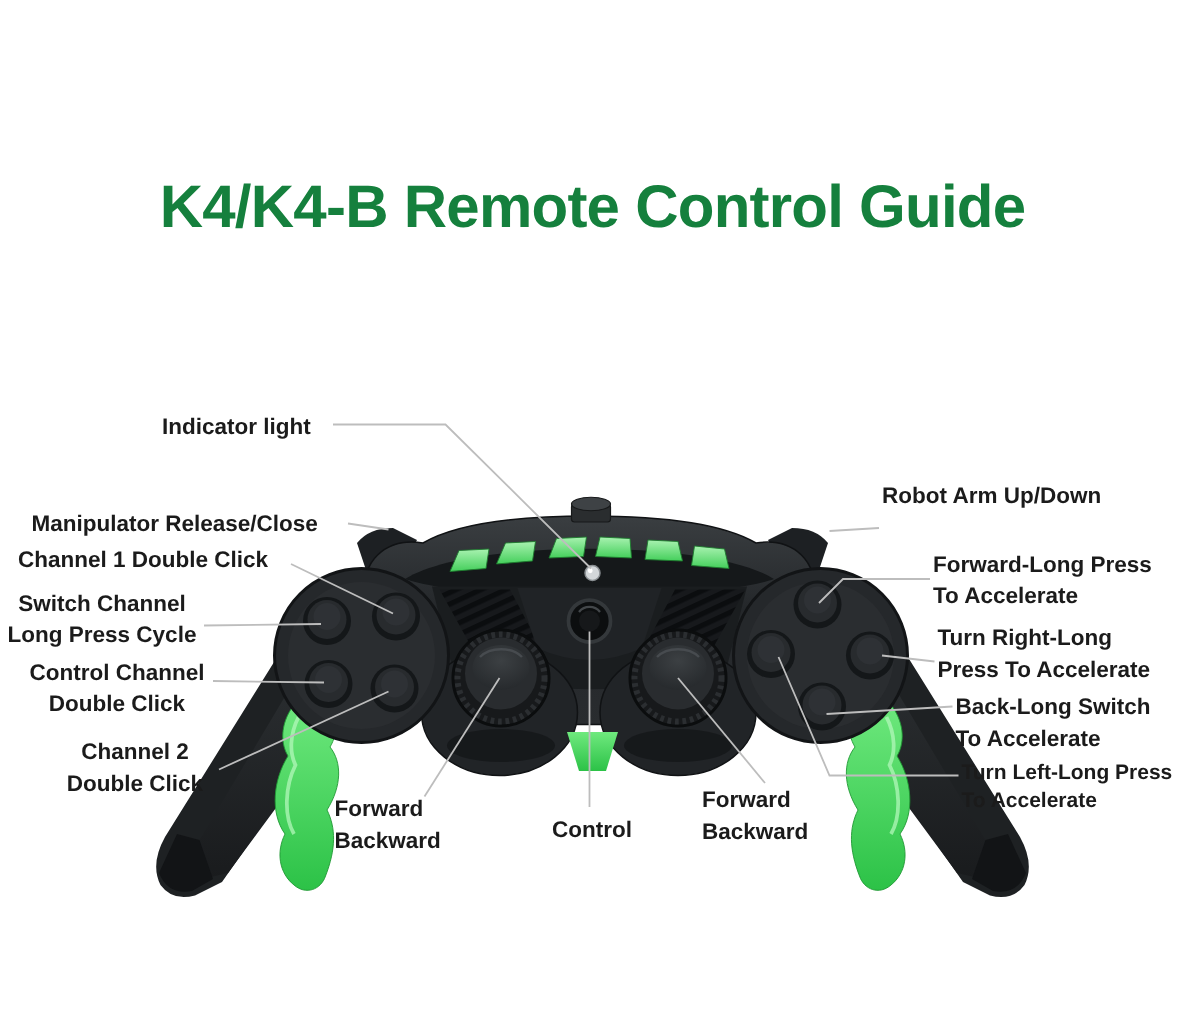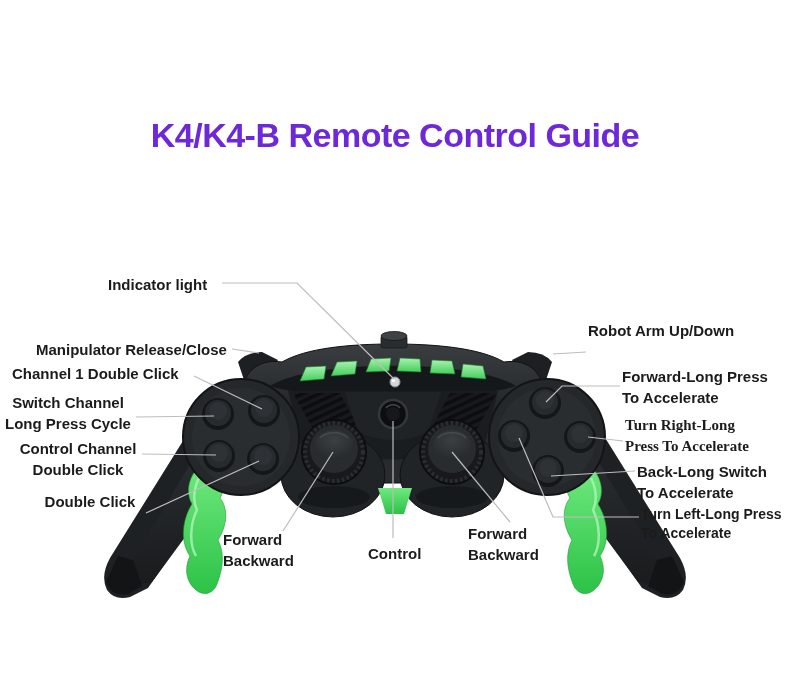--- a/index.html
+++ b/index.html
@@ -3,40 +3,40 @@
 <meta charset="utf-8">
 <style>
   html,body{margin:0;padding:0;background:#ffffff;}
   .canvas{
     position:relative;width:790px;height:673px;background:#ffffff;
     font-family:"Liberation Sans","DejaVu Sans",sans-serif;
     overflow:hidden;color:#1b1b1b;
   }
   .title{
     position:absolute;left:0;right:0;top:116px;text-align:center;
-    font-size:34px;font-weight:bold;letter-spacing:-0.5px;color:#6d28d9;
+    font-size:40px;font-weight:bold;letter-spacing:-0.5px;color:#15803d;
   }
   .figure{position:absolute;left:0;top:0;width:790px;height:673px;}
   .lbl{
     position:absolute;font-weight:bold;font-size:15px;line-height:21px;
     color:#1b1b1b;white-space:nowrap;
   }
   .lbl.center{text-align:center;}
   #lbl-indicator{left:108px;top:274px;}
-  #lbl-manipulator{left:36px;top:339px;}
+  #lbl-manipulator{left:21px;top:339px;}
   #lbl-channel1{left:12px;top:363px;}
   #lbl-cycle{left:0;top:392px;width:136px;}
   #lbl-public{left:10px;top:438px;width:136px;}
   #lbl-channel2{left:24px;top:491px;width:132px;}
   #lbl-fwbw-left{left:223px;top:529px;}
   #lbl-switch{left:368px;top:543px;}
   #lbl-fwbw-right{left:468px;top:523px;}
   #lbl-robot-arm{left:588px;top:320px;}
   #lbl-forward-long{left:622px;top:366px;}
-  #lbl-turn-right{left:625px;top:415px;font-family:Liberation Serif, serif;}
+  #lbl-turn-right{left:625px;top:415px;}
   #lbl-back-long{left:637px;top:461px;}
   #lbl-turn-left{left:641px;top:505px;font-size:14px;line-height:19px;}
 </style>
 </head>
 <body>
 
 <div class="canvas">
 
   <div class="title">K4/K4-B Remote Control Guide</div>
 
@@ -214,20 +214,21 @@
     <div>Switch Channel</div>
     <div>Long Press Cycle</div>
   </div>
 
   <div class="lbl center" id="lbl-public">
     <div>Control Channel</div>
     <div>Double Click</div>
   </div>
 
   <div class="lbl center" id="lbl-channel2">
+    <div>Channel 2</div>
     <div>Double Click</div>
   </div>
 
   <div class="lbl" id="lbl-fwbw-left">
     <div>Forward</div>
     <div>Backward</div>
   </div>
 
   <div class="lbl" id="lbl-switch">
     <div>Control</div>

